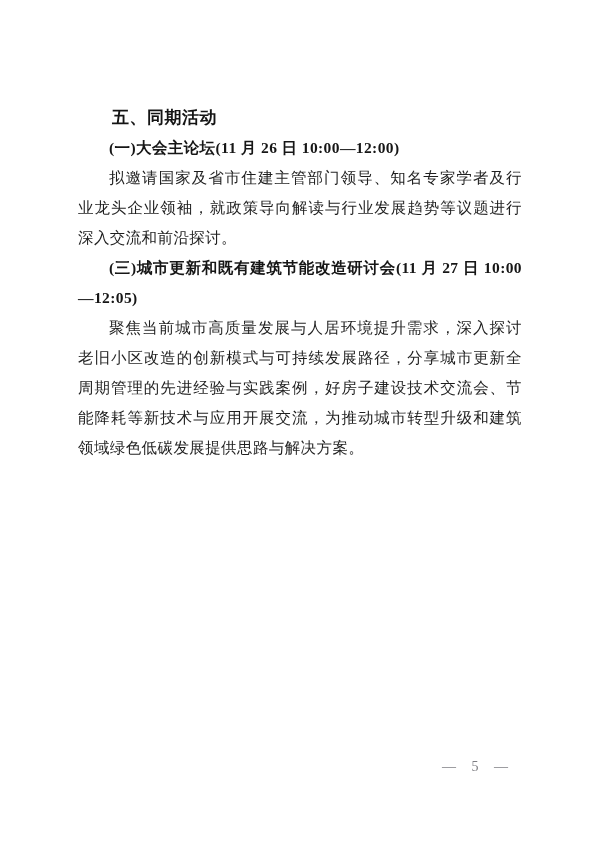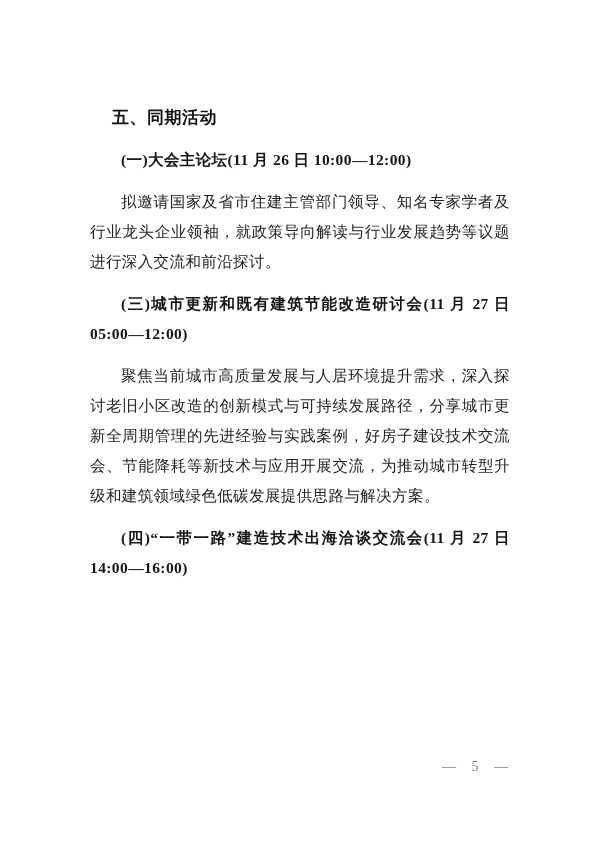--- a/index.html
+++ b/index.html
@@ -32,32 +32,32 @@
     margin: 0;
     font-family: "Liberation Sans", "DejaVu Sans", sans-serif;
     font-weight: bold;
     font-size: 17px;
     line-height: 30px;
     text-indent: 2em;
     letter-spacing: 0.5px;
     color: #141414;
   }
   p.heading {
-    margin: 12px;
+    margin: 0;
     font-weight: bold;
     font-size: 15.5px;
     line-height: 30px;
     text-indent: 2em;
     text-align: justify;
     text-justify: inter-character;
     letter-spacing: 0.4px;
     color: #161616;
   }
   p.bodytext {
-    margin: 12px;
+    margin: 0;
     font-size: 15.5px;
     line-height: 30px;
     text-indent: 2em;
     text-align: justify;
     text-justify: inter-character;
     letter-spacing: 0.4px;
     color: #1f1f1f;
   }
   .page-number {
     position: absolute;
@@ -78,24 +78,21 @@
 
     <p class="doc-title">五、同期活动</p>
 
     <div>
       <p class="heading">(一)大会主论坛(11 月 26 日 10:00—12:00)</p>
       <p class="bodytext">拟邀请国家及省市住建主管部门领导、知名专家学者及行业龙头企业领袖，就政策导向解读与行业发展趋势等议题进行深入交流和前沿探讨。</p>
     </div>
 
 
     <div>
-      <p class="heading">(三)城市更新和既有建筑节能改造研讨会(11 月 27 日 05:00—12:00)</p>
+      <p class="heading">(三)城市更新和既有建筑节能改造研讨会(11 月 27 日 10:00—12:05)</p>
       <p class="bodytext">聚焦当前城市高质量发展与人居环境提升需求，深入探讨老旧小区改造的创新模式与可持续发展路径，分享城市更新全周期管理的先进经验与实践案例，好房子建设技术交流会、节能降耗等新技术与应用开展交流，为推动城市转型升级和建筑领域绿色低碳发展提供思路与解决方案。</p>
     </div>
 
-    <div>
-      <p class="heading">(四)“一带一路”建造技术出海洽谈交流会(11 月 27 日 14:00—16:00)</p>
-    </div>
 
   </div>
 
   <div class="page-number">— 5 —</div>
 </div>
 
 </body></html>

